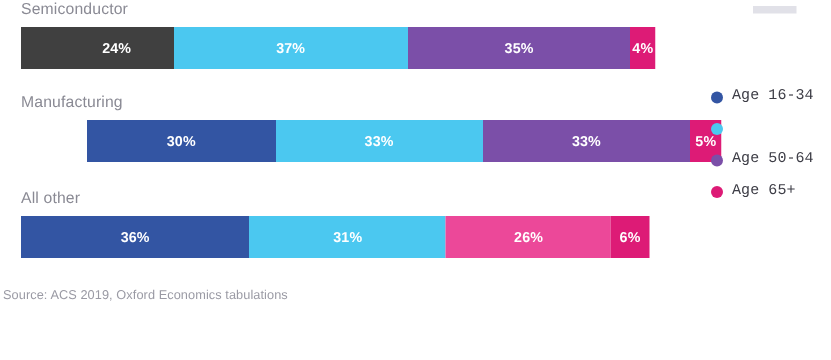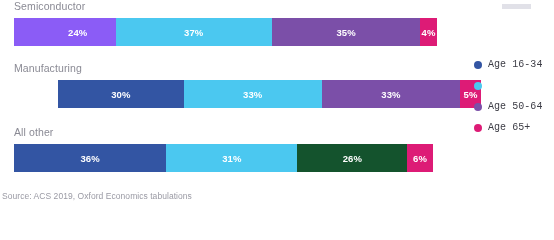--- a/index.html
+++ b/index.html
@@ -132,21 +132,21 @@
 
 <div id="chart-root">
 
   <div class="top-right-artifact"></div>
 
   <div class="plot-area">
 
     <div class="bar-group" style="top:0px;">
       <div class="group-label">Semiconductor</div>
       <div class="bar" style="top:18px;">
-        <div class="seg" style="background:#8b5cf6; width:24%;padding-left:26px;">
+        <div class="seg" style="background:#404040; width:24%;padding-left:26px;">
           <span class="seg-label">24%</span>
         </div>
         <div class="seg" style="background:#4BC8F0; width:37%;text-align:center;">
           <span class="seg-label">37%</span>
         </div>
         <div class="seg" style="background:#7B4FA8; width:35%;">
           <span class="seg-label">35%</span>
         </div>
         <div class="seg" style="background:#DD1B76; width:4%;">
           <span class="seg-label">4%</span>
@@ -174,21 +174,21 @@
 
     <div class="bar-group" style="top:126px;">
       <div class="group-label">All other</div>
       <div class="bar" style="top:18px;">
         <div class="seg" style="background:#3355A3; width:36%;">
           <span class="seg-label">36%</span>
         </div>
         <div class="seg" style="background:#4BC8F0; width:31%;">
           <span class="seg-label">31%</span>
         </div>
-        <div class="seg" style="background:#14532d; width:26%;">
+        <div class="seg" style="background:#ec4899; width:26%;">
           <span class="seg-label">26%</span>
         </div>
         <div class="seg" style="background:#DD1B76; width:6%;">
           <span class="seg-label">6%</span>
         </div>
       </div>
     </div>
 
   </div>
 

